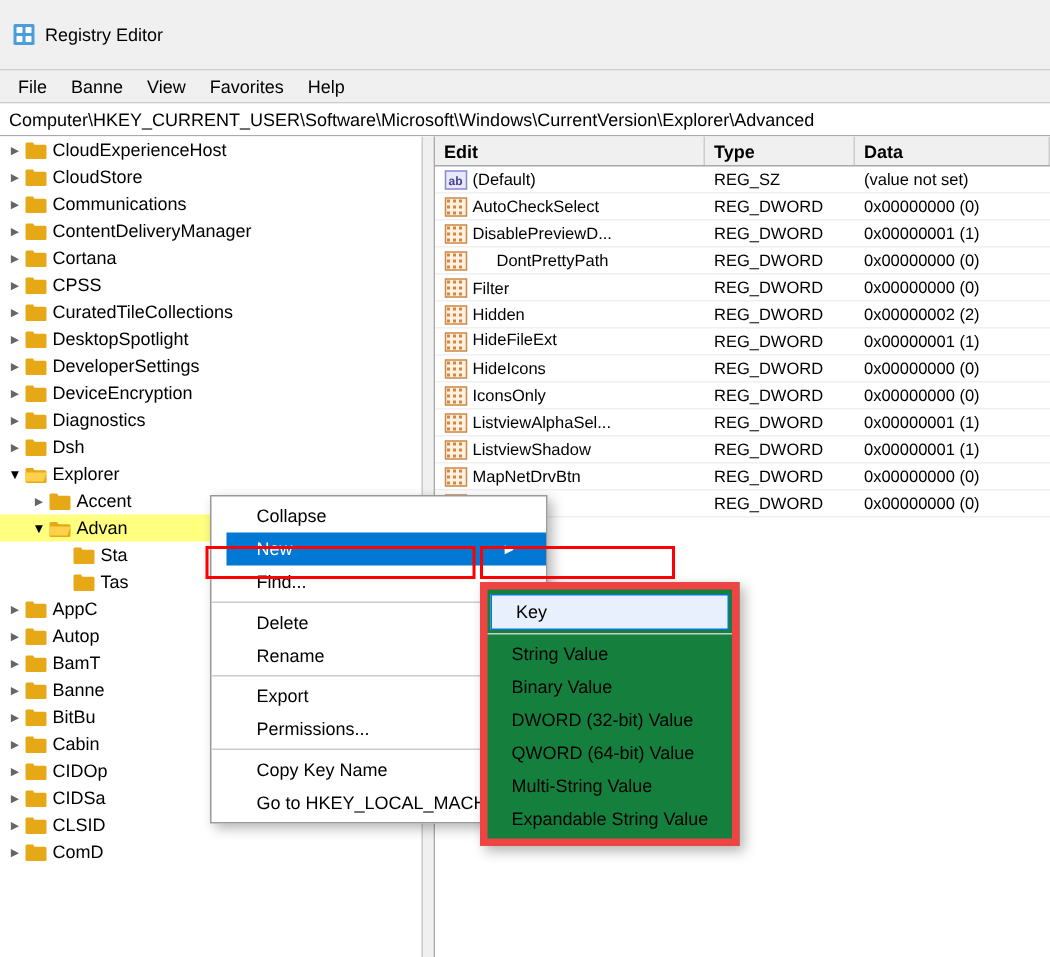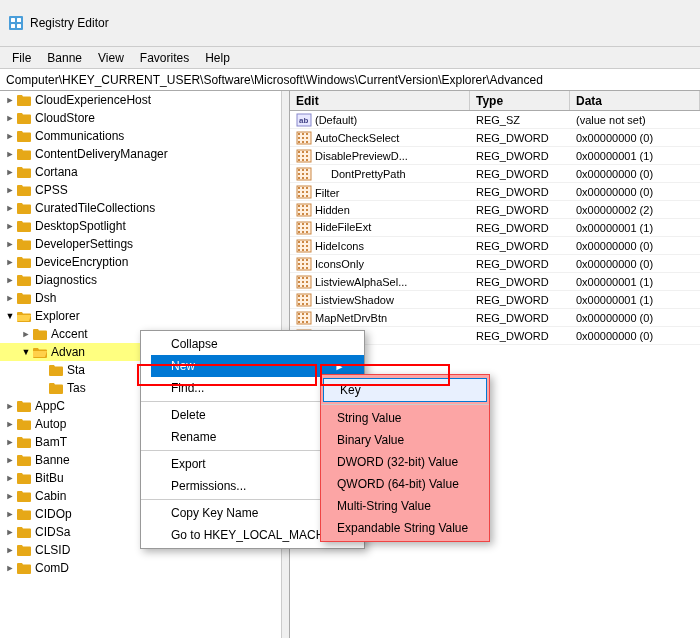--- a/index.html
+++ b/index.html
@@ -191,24 +191,24 @@
       font-size: 10px;
       color: #666;
     }
     .ctx-item.highlighted .ctx-arrow {
       color: white;
     }
 
     
     .sub-context-menu {
       position: absolute;
-      top: 374px;
+      top: 388px;
       left: 320px;
-      background: #fca5a5;
-      border: 1px solid #ef4444;
+      background: #15803d;
+      border: 5px solid #ef4444;
       box-shadow: 3px 3px 8px rgba(0,0,0,0.3);
       min-width: 170px;
       z-index: 101;
       padding: 2px 0;
     }
     .sub-ctx-item {
       padding: 4px 16px;
       cursor: pointer;
       font-size: 12px;
     }

